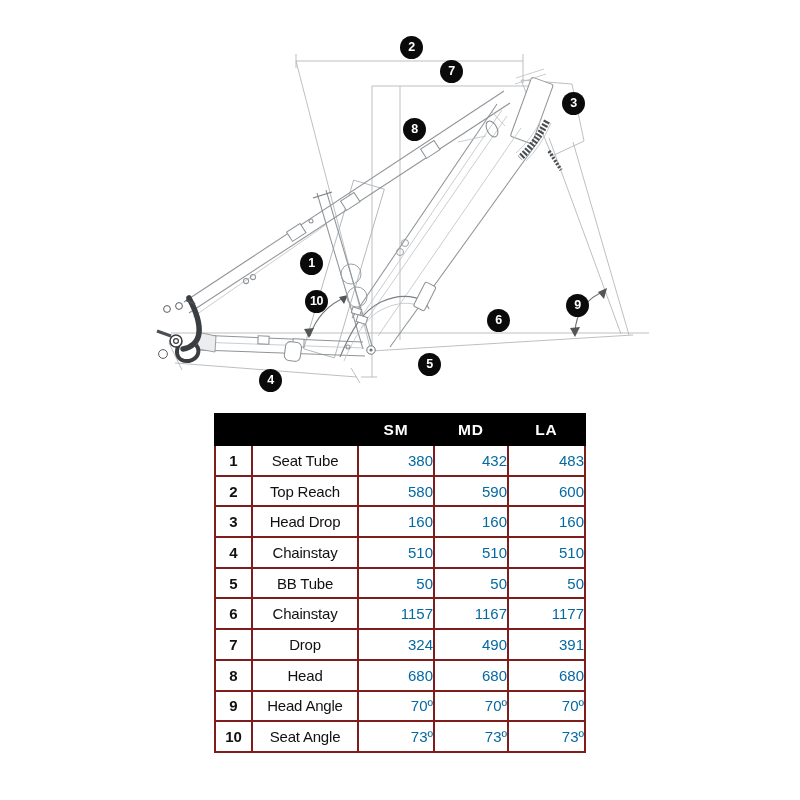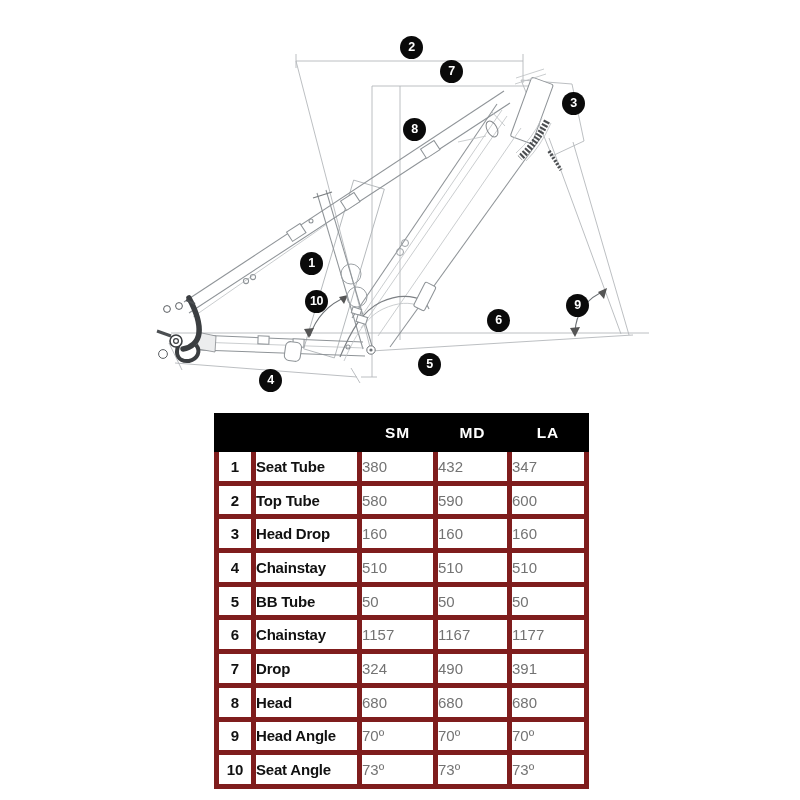--- a/index.html
+++ b/index.html
@@ -14,29 +14,29 @@
     position:absolute;width:23px;height:23px;border-radius:50%;
     background:#0a0a0a;color:#fff;display:flex;align-items:center;justify-content:center;
     font-weight:bold;font-size:12.5px;line-height:1;letter-spacing:-0.5px;
     z-index:5;user-select:none;
   }
   
   table.geo{
     position:absolute;left:214px;top:413px;width:370px;
     border-collapse:collapse;table-layout:fixed;
   }
-  table.geo th,table.geo td{border:5px solid #7f1d1d;padding:0;}
+  table.geo th,table.geo td{border:2px solid #7f1d1d;padding:0;}
   table.geo thead th{
     background:#000;color:#fff;height:29px;font-size:15.5px;font-weight:bold;
     letter-spacing:1px;text-align:center;border-color:#000;
   }
   table.geo td{height:28.7px;font-size:15px;vertical-align:middle;}
   td.c-num{text-align:center;font-weight:bold;color:#111;}
-  td.c-label{text-align:left;padding-left:12px;font-weight:bold;color:#111;letter-spacing:-0.2px;}
-  td.c-val{text-align:left;color:#737373;}
+  td.c-label{text-align:center;padding-left:12px;font-weight:normal;color:#111;letter-spacing:-0.2px;}
+  td.c-val{text-align:right;color:#0369a1;}
   
   .dim{stroke:#b4b8bb;stroke-width:0.9;fill:none;}
   .arc{stroke:#6d7276;stroke-width:1.1;fill:none;}
   .arrow{fill:#555;stroke:none;}
   .t1{stroke:#8f9498;stroke-width:1.05;fill:none;}
   .t2{stroke:#bcc0c3;stroke-width:0.8;fill:none;}
   .t1f{stroke:#8f9498;stroke-width:1.05;fill:#ffffff;}
   .dark{stroke:#3b3e41;fill:none;}
   .mid{stroke:#5a5e62;fill:#ffffff;stroke-width:1;}
 </style>
@@ -199,25 +199,25 @@
         <th>MD</th>
         <th>LA</th>
       </tr>
     </thead>
     <tbody>
         <tr>
           <td class="c-num">1</td>
           <td class="c-label">Seat Tube</td>
           <td class="c-val">380</td>
           <td class="c-val">432</td>
-          <td class="c-val">347</td>
+          <td class="c-val">483</td>
         </tr>
         <tr>
           <td class="c-num">2</td>
-          <td class="c-label">Top Tube</td>
+          <td class="c-label">Top Reach</td>
           <td class="c-val">580</td>
           <td class="c-val">590</td>
           <td class="c-val">600</td>
         </tr>
         <tr>
           <td class="c-num">3</td>
           <td class="c-label">Head Drop</td>
           <td class="c-val">160</td>
           <td class="c-val">160</td>
           <td class="c-val">160</td>

